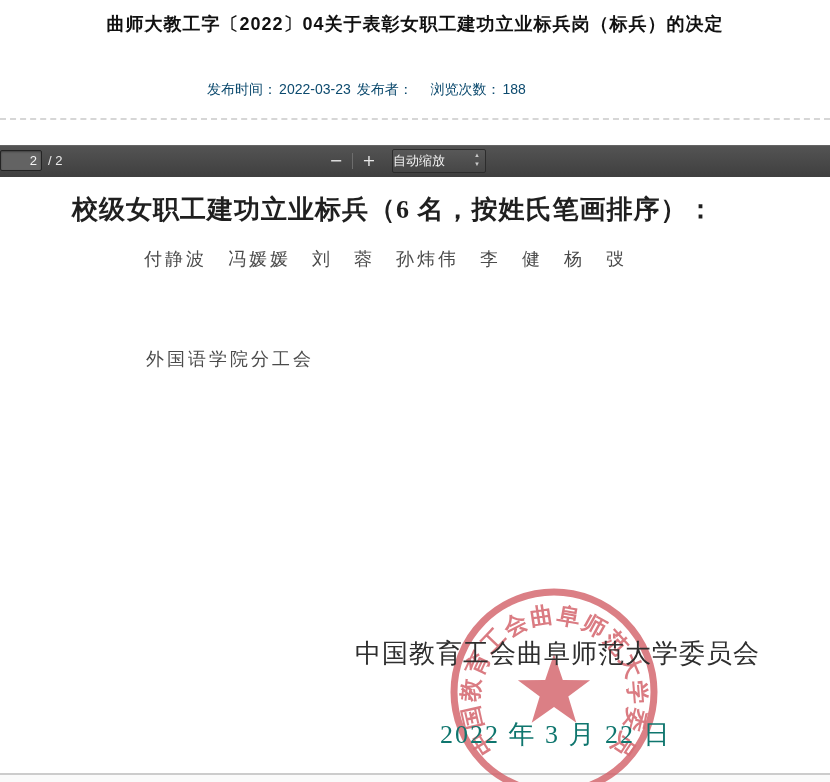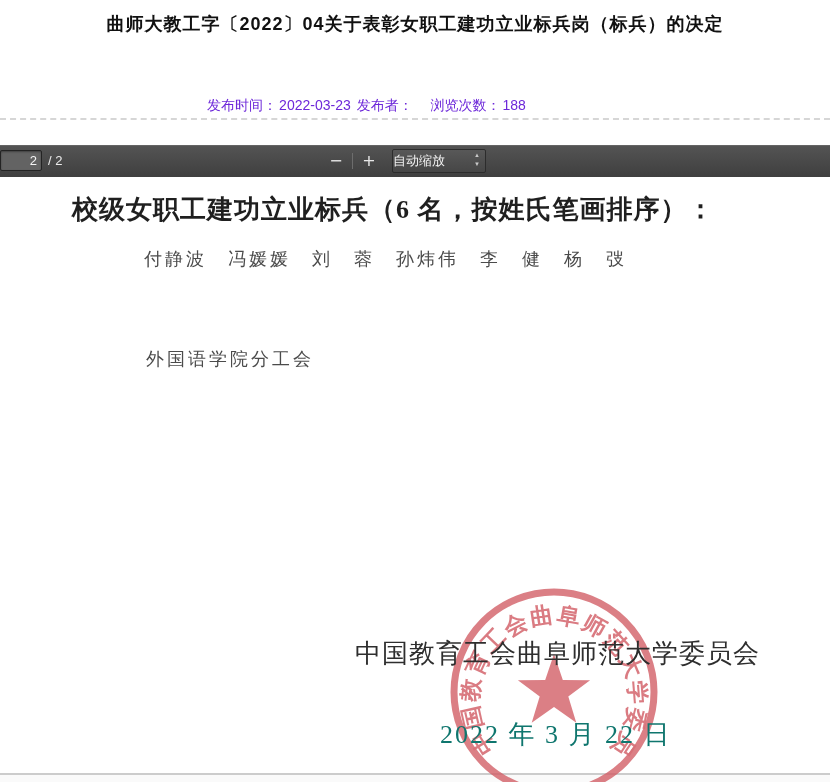--- a/index.html
+++ b/index.html
@@ -3,21 +3,21 @@
 <meta charset="utf-8">
 <style>
   html,body{margin:0;padding:0;background:#fff;}
   #screen{position:relative;width:830px;height:782px;background:#fff;overflow:hidden;
           font-family:"Liberation Sans","DejaVu Sans",sans-serif;padding-left:13px;}
 
   
   .page-title{position:absolute;top:12px;left:0;width:830px;text-align:center;
               font-size:18px;font-weight:700;color:#111;letter-spacing:1px;}
   .meta-row{position:absolute;top:81px;left:0;width:733px;text-align:center;
-            font-size:14px;color:#6d28d9;margin-top:16px;}
+            font-size:14px;color:#0c4a6e;}
   .meta-row span{margin:0 1px;}
   .meta-gap{display:inline-block;width:10px;}
   .dashed-sep{position:absolute;top:118px;left:0;width:830px;height:0;
               border-top:2px dashed #d6d6d6;}
 
   
   .toolbar{position:absolute;top:145px;left:0;width:830px;height:32px;
            background:linear-gradient(#545454,#3f3f3f);
            border-bottom:1px solid #2a2a2a;box-shadow:inset 0 1px 0 #646464;}
   .page-input{position:absolute;left:0px;top:5px;width:36px;height:19px;

